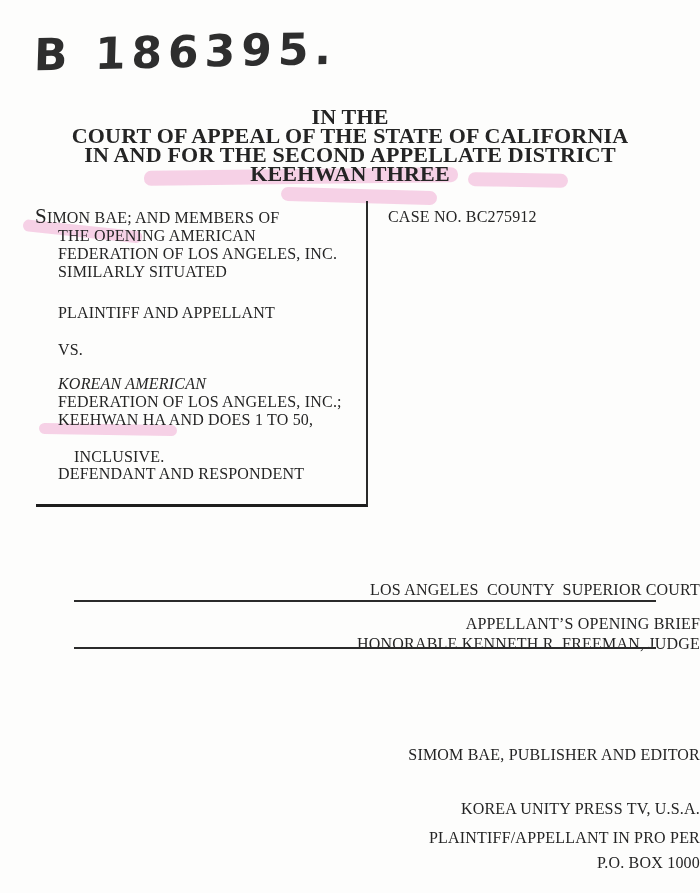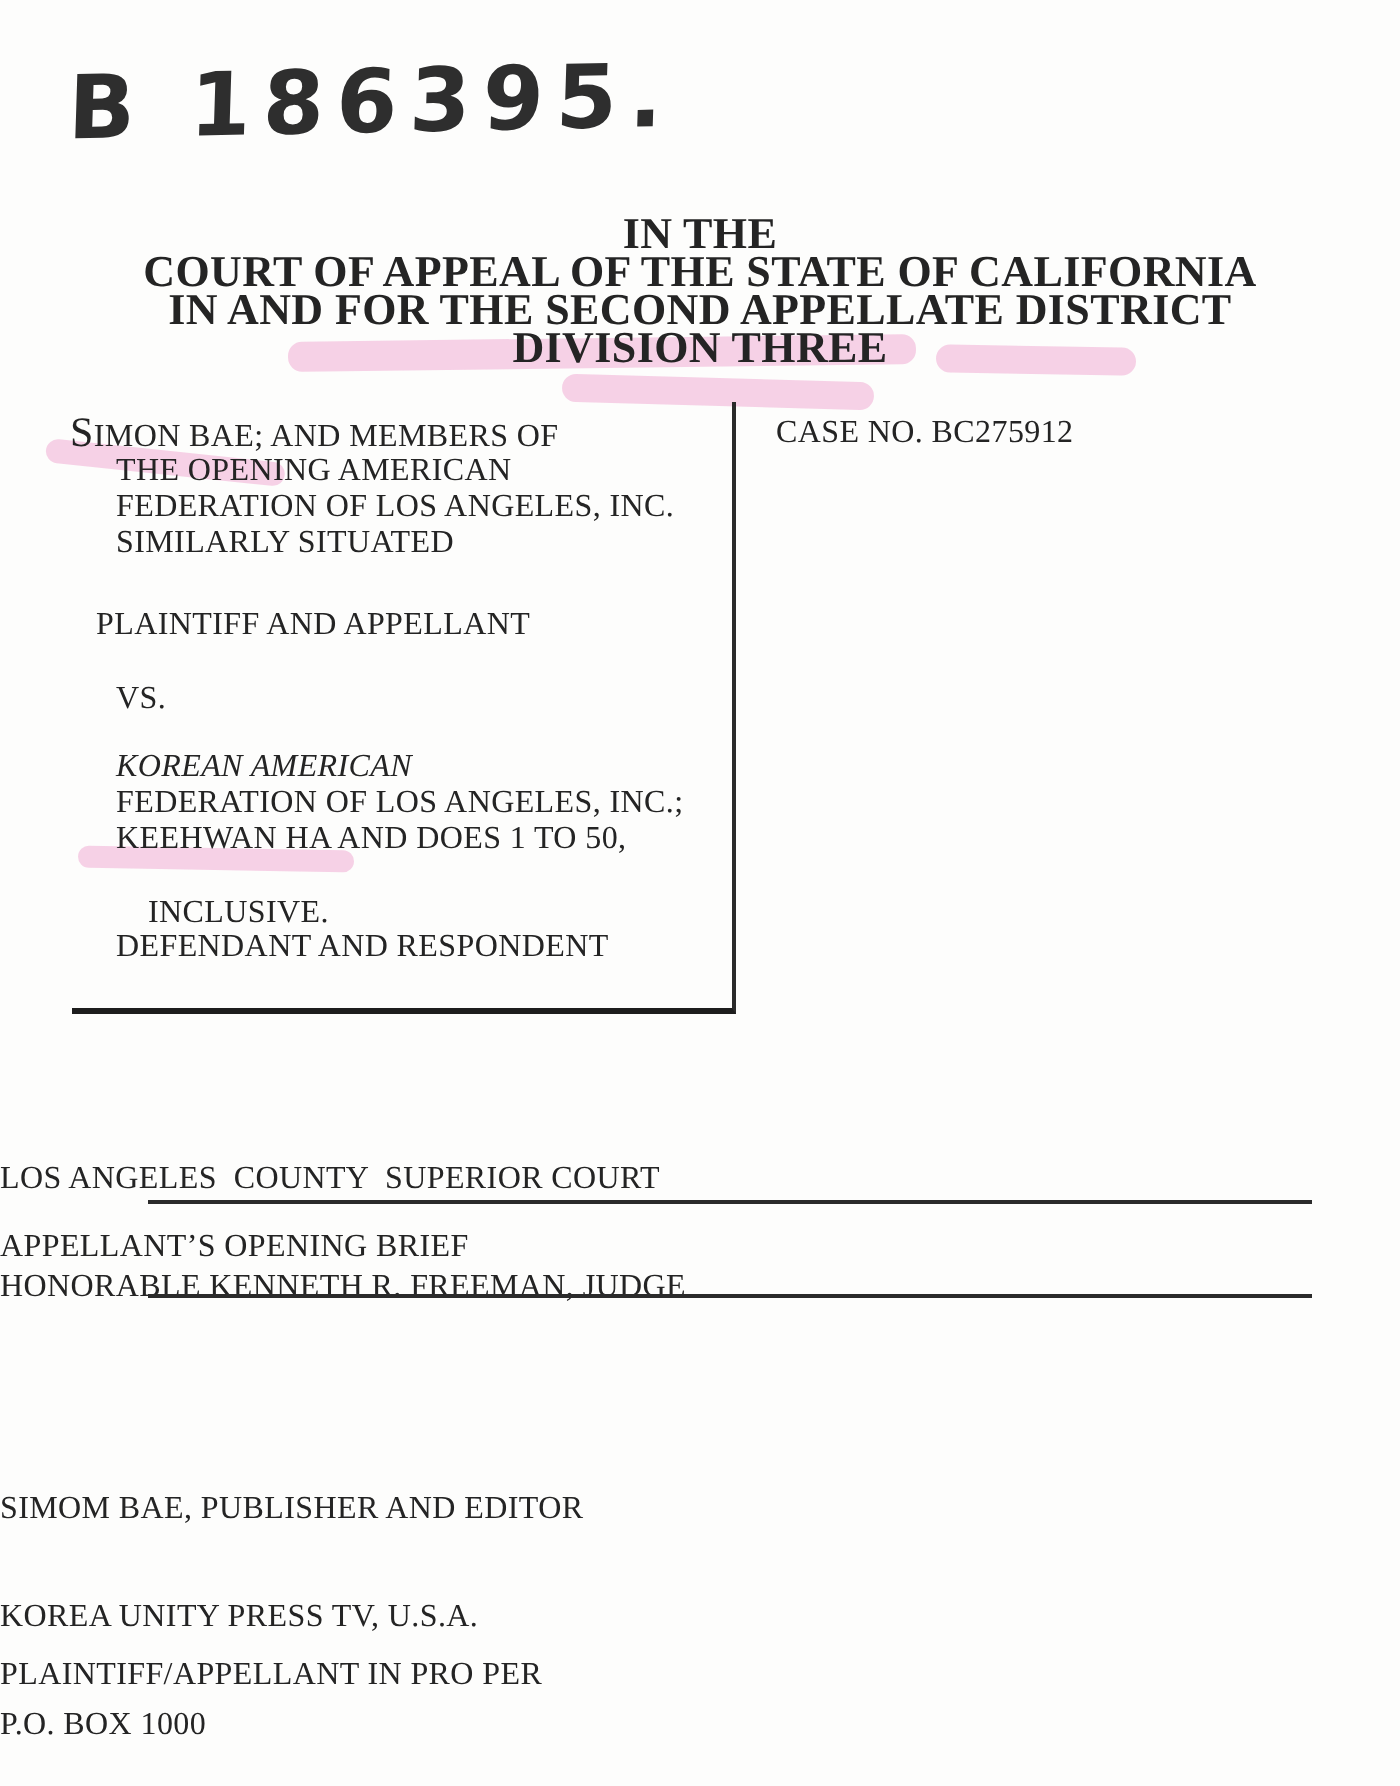--- a/index.html
+++ b/index.html
@@ -6,21 +6,21 @@
   .page{
     position:relative;
     width:700px;height:893px;
     background:#fdfdfc;
     overflow:hidden;
     font-family:"Liberation Serif","DejaVu Serif",serif;
     color:var(--ink,#242424);
   }
   .typed{font-weight:normal;font-size:16px;letter-spacing:.2px;line-height:18px;white-space:pre;}
   .abs{position:absolute;}
-  .center{left:0;width:700px;text-align:left;}
+  .center{left:0;width:700px;text-align:right;}
   
   .handwritten{
     position:absolute;left:34px;top:26px;
     font-family:"DejaVu Sans",sans-serif;
     font-weight:bold;font-size:44px;color:#2e2e2e;
     letter-spacing:6px;transform:rotate(-1.2deg) skewX(-3deg);
   }
   
   .header{position:absolute;top:107px;left:0;width:700px;text-align:center;
     font-weight:bold;font-size:22px;line-height:19px;letter-spacing:.2px;}
@@ -50,31 +50,31 @@
   <div class="hl hl-b"></div>
   <div class="hl hl-simon"></div>
   <div class="hl hl-keehwan"></div>
 
   <div class="handwritten">B 186395.</div>
 
   <div class="header text-layer">
     <div>IN THE</div>
     <div>COURT OF APPEAL OF THE STATE OF CALIFORNIA</div>
     <div>IN AND FOR THE SECOND APPELLATE DISTRICT</div>
-    <div>DIVISION THREE</div>
+    <div>KEEHWAN THREE</div>
   </div>
 
   <div class="caption-box"></div>
 
   <div class="cap-line typed" style="left:35px;top:207px;"><span class="big-s">S</span><span>IMON BAE; AND MEMBERS OF</span></div>
   <div class="cap-line typed" style="left:58px;top:227px;">THE OPENING AMERICAN</div>
   <div class="cap-line typed" style="left:58px;top:245px;">FEDERATION OF LOS ANGELES, INC.</div>
   <div class="cap-line typed" style="left:58px;top:263px;">SIMILARLY SITUATED</div>
 
-  <div class="cap-line typed" style="left:48px;top:304px;">PLAINTIFF AND APPELLANT</div>
+  <div class="cap-line typed" style="left:58px;top:304px;">PLAINTIFF AND APPELLANT</div>
   <div class="cap-line typed" style="left:58px;top:341px;">VS.</div>
 
   <div class="cap-line typed italic" style="left:58px;top:375px;">KOREAN AMERICAN</div>
   <div class="cap-line typed" style="left:58px;top:393px;">FEDERATION OF LOS ANGELES, INC.;</div>
   <div class="cap-line typed" style="left:58px;top:411px;">KEEHWAN HA AND DOES 1 TO 50,</div>
   <div class="cap-line typed" style="left:58px;top:448px;margin-left:16px;">INCLUSIVE.</div>
 
   <div class="cap-line typed" style="left:58px;top:465px;">DEFENDANT AND RESPONDENT</div>
 
   <div class="cap-line typed" style="left:388px;top:208px;">CASE NO. BC275912</div>

